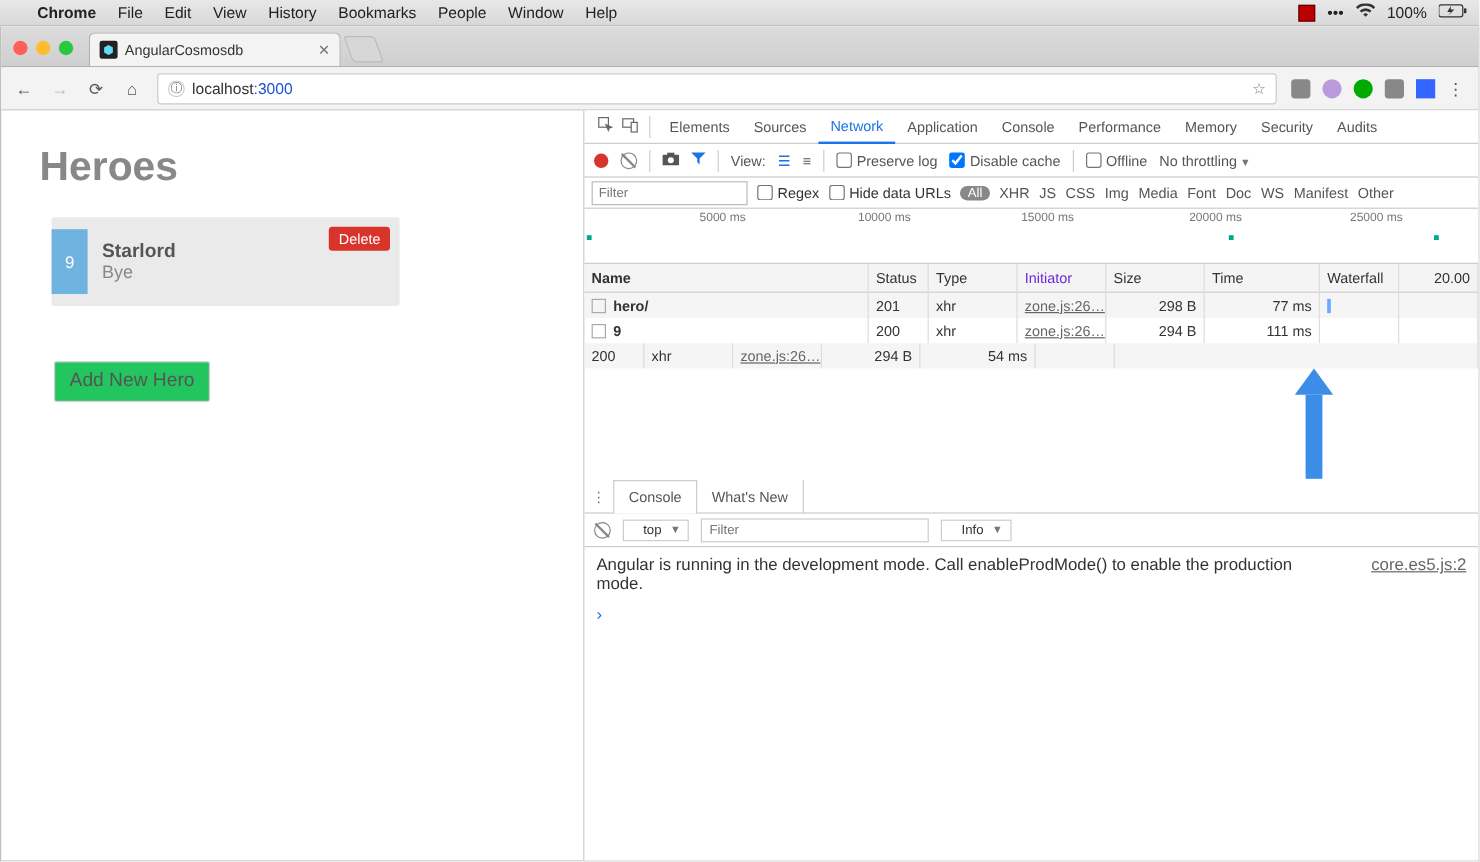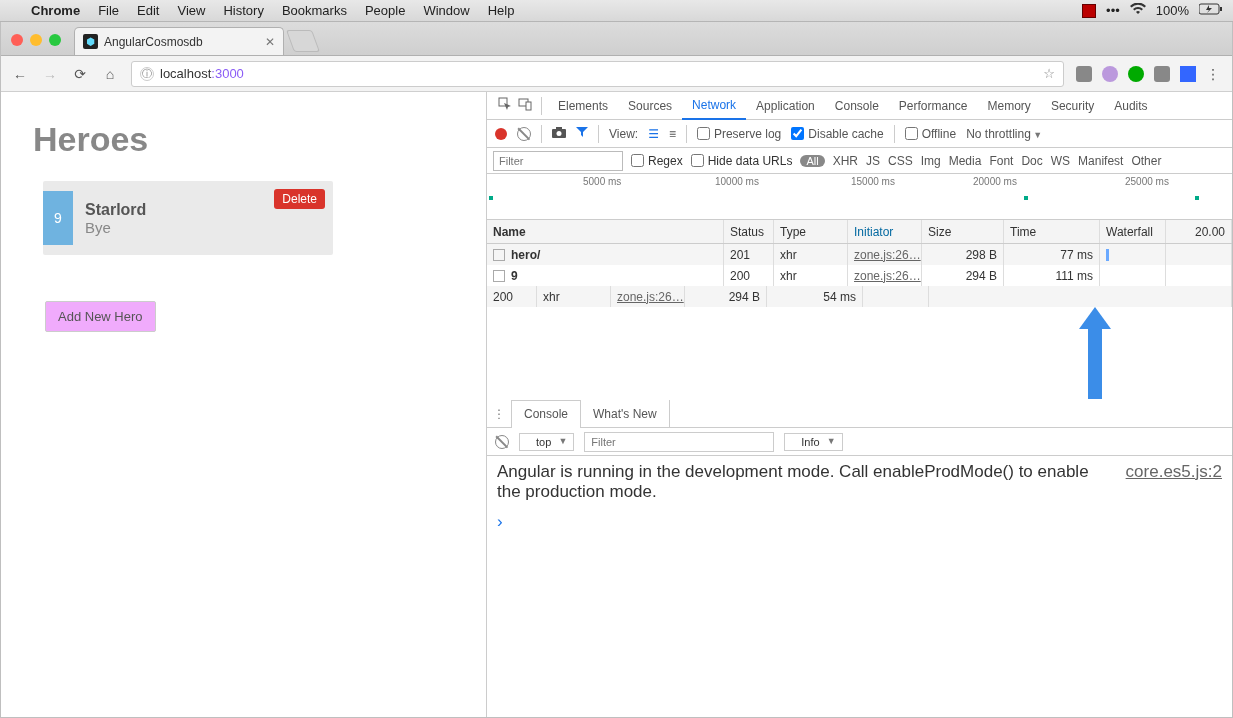--- a/index.html
+++ b/index.html
@@ -25,39 +25,39 @@
   .tab .favicon { width:15px; height:15px; background:#222; border-radius:2px; margin-right:6px; display:inline-flex; align-items:center; justify-content:center; color:#61dafb; font-size:10px; }
   .tab .close { position:absolute; right:8px; color:#777; font-size:12px; }
   .newtab { width:26px; height:22px; margin-left:6px; margin-bottom:3px; background:#d7d7d7; border:1px solid #bbb; transform:skewX(20deg); border-radius:3px; }
 
   .addrbar { height:36px; background:#f3f3f3; display:flex; align-items:center; padding:0 10px; gap:12px; border-bottom:1px solid #cfcfcf; font-size:14px; color:#555; }
   .addrbar .navbtn { width:18px; text-align:center; color:#555; }
   .addrbar .navbtn.disabled { color:#bbb; }
   .omnibox { flex:1; height:26px; border:1px solid #ccc; border-radius:3px; background:#fff; display:flex; align-items:center; padding:0 8px; font-size:13px; }
   .omnibox .proto { color:#777; margin-right:2px; border:1px solid #ccc; border-radius:50%; width:14px; height:14px; font-size:10px; display:inline-flex; align-items:center; justify-content:center; margin-right:6px;}
   .omnibox .host { color:#333; }
-  .omnibox .port { color:#8b5cf6; }
+  .omnibox .port { color:#1d4ed8; }
   .omnibox .star { margin-left:auto; color:#888; }
   .ext { display:flex; gap:10px; align-items:center; }
   .ext span { width:16px; height:16px; display:inline-block; }
   .ext .g { background:#0a0; border-radius:50%; }
   .ext .b { background:#36f; }
   .ext .o { background:#888; border-radius:3px;}
   .ext .p { background:#b9d; border-radius:50%;}
 
   
   .viewport { display:flex; height:625px; }
   .page { width:485px; padding:28px 32px; }
   .page h1 { font-size:34px; font-weight:600; color:#888; margin-bottom:22px; }
   .card { background:#eaeaea; border-radius:2px; display:flex; align-items:center; padding:10px 12px 10px 0; margin-left:10px; width:290px; position:relative; }
   .badge { width:30px; height:54px; background:#6fb3e0; color:#fff; display:flex; align-items:center; justify-content:center; font-size:14px; margin-right:12px; }
   .card .name { font-weight:600; color:#555; font-size:16px; }
   .card .say  { color:#888; font-size:15px; }
   .card .del { position:absolute; right:8px; top:8px; background:#d9342b; color:#fff; font-size:12px; padding:3px 8px; border-radius:3px; }
-  .addbtn { margin-top:46px; margin-left:12px; background:#f0abfc; border:1px solid #ccc; padding:7px 12px; font-size:13px; color:#555; border-radius:2px; display:inline-block; }
+  .addbtn { margin-top:46px; margin-left:12px; background:#22c55e; border:1px solid #ccc; padding:7px 12px; font-size:16px; color:#555; border-radius:2px; display:inline-block; }
 
   
   .devtools { flex:1; border-left:1px solid #ccc; display:flex; flex-direction:column; font-size:12px; color:#333; background:#fff; min-width:0; }
   .dt-tabs { height:28px; border-bottom:1px solid #ccc; display:flex; align-items:center; padding-left:8px; gap:0; }
   .dt-tabs .ico { width:20px; color:#666; text-align:center; }
   .dt-tabs .sep { width:1px; height:18px; background:#ccc; margin:0 6px; }
   .dt-tabs .t { padding:0 10px; height:28px; display:flex; align-items:center; color:#555; }
   .dt-tabs .t.active { color:#1a73e8; border-bottom:2px solid #1a73e8; }
 
   .dt-toolbar { height:28px; border-bottom:1px solid #ccc; display:flex; align-items:center; padding:0 8px; gap:10px; color:#555; }
@@ -95,21 +95,21 @@
 
   .drawer-tabs { height:28px; border-bottom:1px solid #ccc; display:flex; align-items:center; }
   .drawer-tabs .more { width:24px; text-align:center; color:#777; }
   .drawer-tabs .dt { padding:0 12px; height:28px; display:flex; align-items:center; border-right:1px solid #ccc; color:#555; }
   .drawer-tabs .dt.active { background:#fff; border-top:1px solid #ccc; border-left:1px solid #ccc; }
 
   .console-toolbar { height:28px; border-bottom:1px solid #ccc; display:flex; align-items:center; padding:0 8px; gap:10px; }
   .console-toolbar .ctx { border:1px solid #ccc; padding:2px 22px 2px 16px; font-size:11px; position:relative; }
   .console-toolbar .ctx::after { content:"▼"; position:absolute; right:6px; font-size:9px; color:#777; }
   .console-toolbar input { height:20px; border:1px solid #ccc; padding:0 6px; font-size:11px; width:190px; }
-  .console-body { flex:1; padding:6px 10px; font-family:Menlo,monospace; font-size:17px; color:#333; position:relative; }
+  .console-body { flex:1; padding:6px 10px; font-family:Menlo,monospace; font-size:14px; color:#333; position:relative; }
   .console-body .src { position:absolute; right:10px; top:6px; color:#666; text-decoration:underline; }
   .prompt { color:#1a73e8; margin-top:10px; }
 </style>
 </head>
 <body>
 
 <div class="menubar">
   <div class="apple"></div>
   <div class="app">Chrome</div>
   <div class="item">File</div>
@@ -275,32 +275,32 @@
         <span class="ftype">Doc</span>
         <span class="ftype">WS</span>
         <span class="ftype">Manifest</span>
         <span class="ftype">Other</span>
       </div>
 
       <div class="timeline">
         <span class="tick" style="left:96px">5000 ms</span>
         <span class="tick" style="left:228px">10000 ms</span>
         <span class="tick" style="left:364px">15000 ms</span>
-        <span class="tick" style="left:486px">20000 ms</span>
+        <span class="tick" style="left:504px">20000 ms</span>
         <span class="tick" style="left:638px">25000 ms</span>
         <span class="mark" style="left:2px"></span>
         <span class="mark" style="left:537px"></span>
         <span class="mark" style="left:708px"></span>
       </div>
 
       <div class="net-head">
         <div class="c-name">Name</div>
         <div class="c-status">Status</div>
         <div class="c-type">Type</div>
-        <div class="c-init" style="text-decoration:none;color:#0369a1;">Initiator</div>
+        <div class="c-init" style="text-decoration:none;color:#6d28d9;">Initiator</div>
         <div class="c-size" style="justify-content:flex-start;">Size</div>
         <div class="c-time" style="justify-content:flex-start;">Time</div>
         <div class="c-wf">Waterfall</div>
         <div class="c-last">20.00</div>
       </div>
 
       <div class="net-rows">
         <div class="net-row">
           <div class="c-name">
               <span class="rchk"></span>

